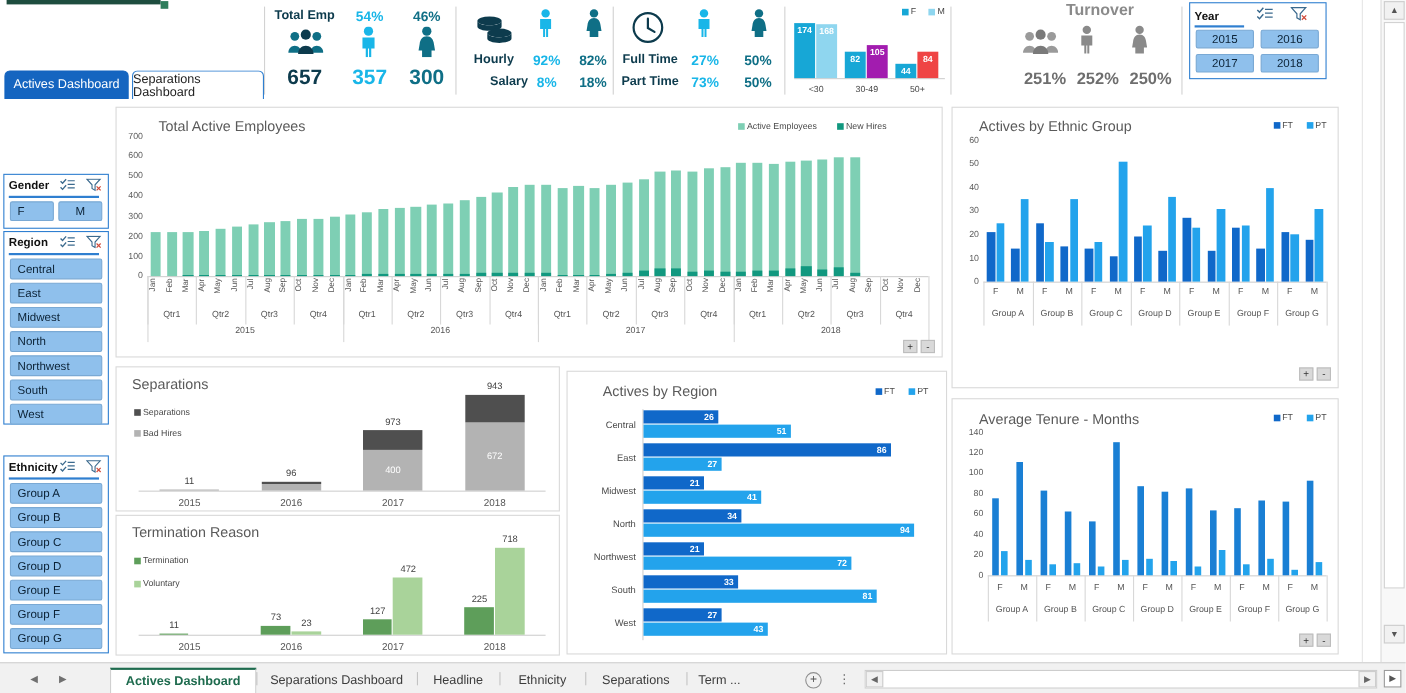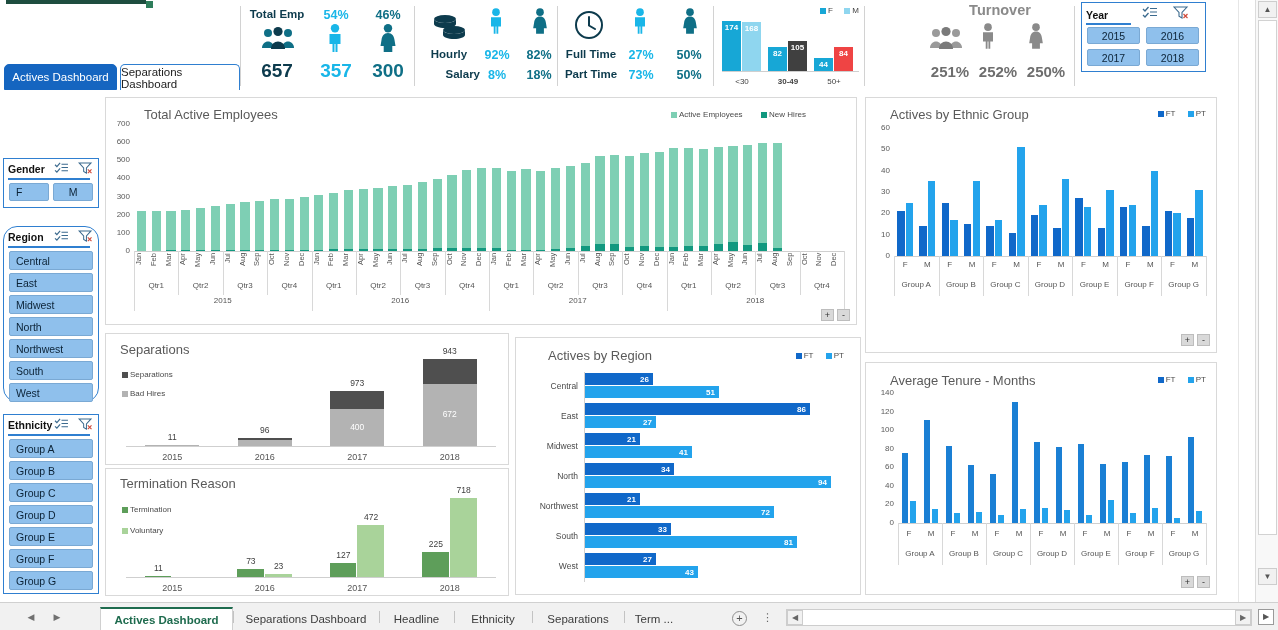--- a/index.html
+++ b/index.html
@@ -228,36 +228,36 @@
               <span class="vlab">174</span>
             </div>
             <div class="age-bar" style="left:20px; height:49px; background:#8fd6ef;">
               <span class="vlab">168</span>
             </div>
           </div>
           <div class="age-grp" style="left:46px;">
             <div class="age-bar" style="left:0px; height:24px; background:#17a7d6;">
               <span class="vlab">82</span>
             </div>
-            <div class="age-bar" style="left:20px; height:30px; background:#404040;">
+            <div class="age-bar" style="left:20px; height:30px; background:#a21caf;">
               <span class="vlab">105</span>
             </div>
           </div>
           <div class="age-grp" style="left:92px;">
             <div class="age-bar" style="left:0px; height:13px; background:#17a7d6;">
               <span class="vlab">44</span>
             </div>
             <div class="age-bar" style="left:20px; height:24px; background:#ef4444;">
               <span class="vlab">84</span>
             </div>
           </div>
         </div>
       <div id="age-xlabs">
           <div class="age-xlab" style="left:6px;">&lt;30</div>
-          <div class="age-xlab" style="left:52px;font-weight:bold;">30-49</div>
+          <div class="age-xlab" style="left:52px;">30-49</div>
           <div class="age-xlab" style="left:98px;">50+</div>
         </div>
     </div>
 
     <div class="hdr-sep" style="left:864px;"></div>
 
     <div class="kpi-block" style="left:936px; top:0; width:135px; height:90px;">
       <div class="turn-title">Turnover</div>
       <svg style="position:absolute; left:-6px; top:26px;" width="32" height="24" viewBox="0 0 32 24">
         <circle cx="6" cy="7" r="4" fill="#9a9a9a"></circle>
@@ -315,21 +315,21 @@
       </svg>
     <svg style="position:absolute; left:74px; top:3px;" width="15" height="12" viewBox="0 0 16 13">
       <path d="M1 1h13l-5 5.5V12l-3-1.8V6.5z" fill="none" stroke="#3b6a8e" stroke-width="1.1"></path>
         <path d="M10.5 8l4 4M14.5 8l-4 4" stroke="#d04a3a" stroke-width="1.2"></path>
       </svg>
     <div class="sl-rule"></div>
     <div class="sbtn" style="left:5px; top:24px; width:40px; height:18px;">F</div>
     <div class="sbtn ctr" style="left:49px; top:24px; width:40px; height:18px;">M</div>
   </div>
 
-  <div class="slicer" style="top:226px; width:96px; height:176px;border-radius:14px;">
+  <div class="slicer" style="top:210px; width:96px; height:176px;">
     <div class="sl-head">
         <span class="sl-title">Region</span>
       </div>
     <svg style="position:absolute; left:50px; top:3px;" width="15" height="12" viewBox="0 0 16 13">
       <path d="M1 3l2 2 3.5-4" stroke="#3b6a8e" stroke-width="1.3" fill="none"></path>
         <path d="M1 9l2 2 3.5-4" stroke="#3b6a8e" stroke-width="1.3" fill="none"></path>
       <path d="M8 2.5h7M8 6h7M8 9.5h7" stroke="#3b6a8e" stroke-width="1.2"></path>
       </svg>
     <svg style="position:absolute; left:74px; top:3px;" width="15" height="12" viewBox="0 0 16 13">
       <path d="M1 1h13l-5 5.5V12l-3-1.8V6.5z" fill="none" stroke="#3b6a8e" stroke-width="1.1"></path>

